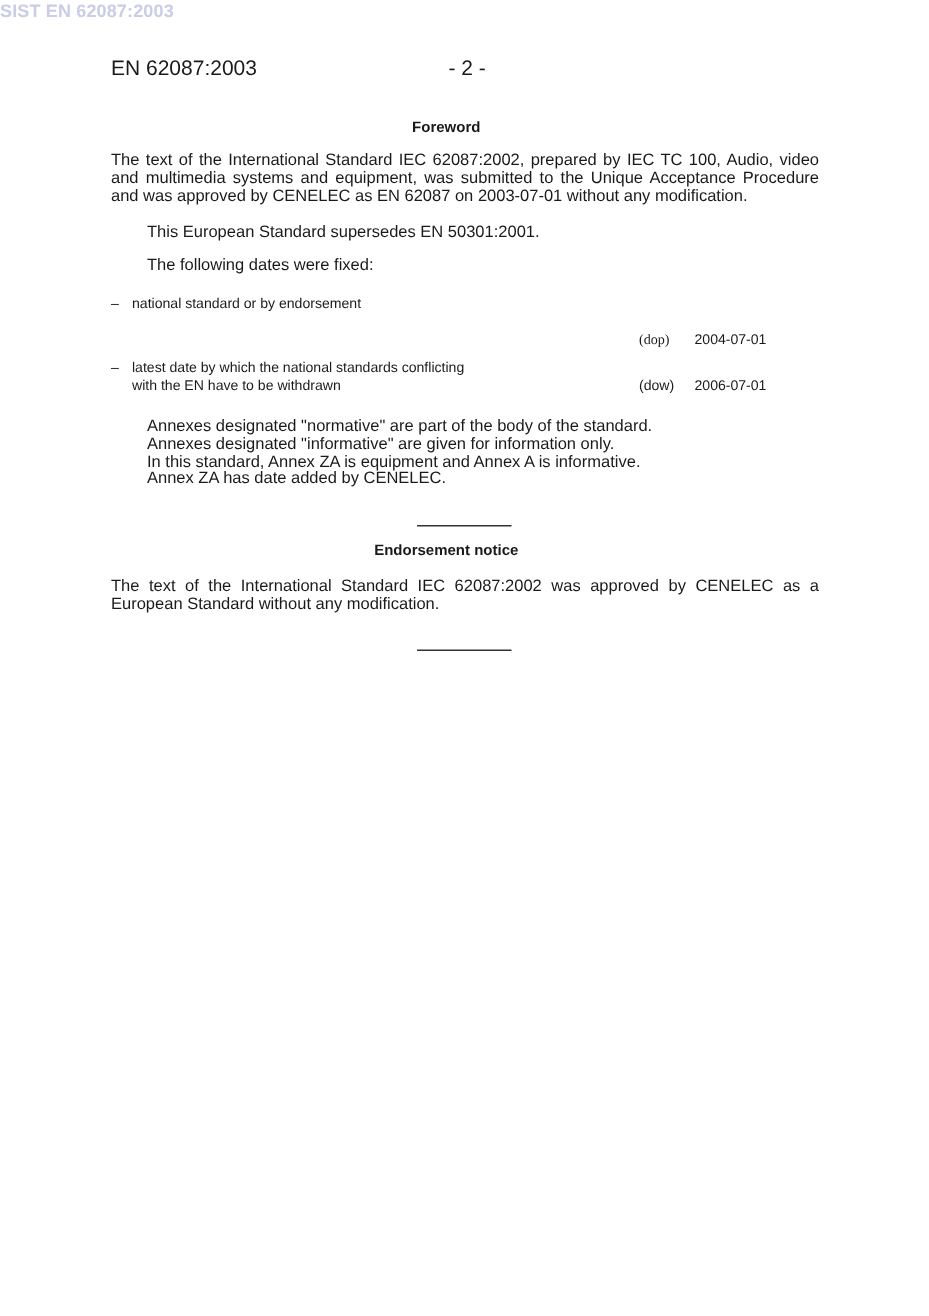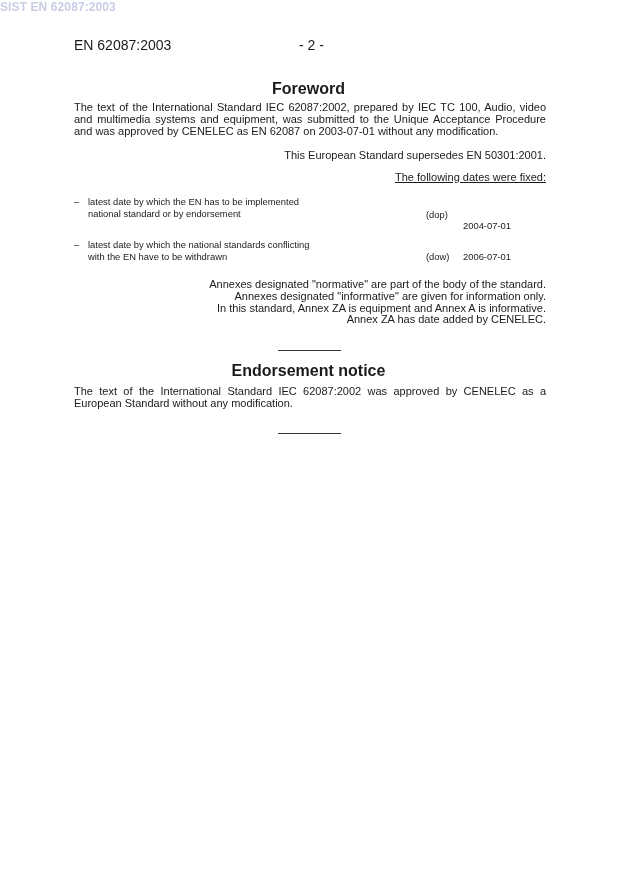--- a/index.html
+++ b/index.html
@@ -2,51 +2,50 @@
 <html><head>
 <meta charset="utf-8">
 <style>
   html, body { margin: 0; padding: 0; background: #ffffff; }
   body { width: 619px; height: 877px; position: relative; overflow: hidden;
          font-family: "Liberation Sans", sans-serif; color: #1a1a1a; }
   .abs { position: absolute; }
   .watermark { top: 0px; left: 0; width: 538px; text-align: left; font-size: 12px;
                font-weight: bold; color: #c9cde6; letter-spacing: 0.1px; }
   .hdr { top: 37px; font-size: 14px; }
-  .title { left: 11px; width: 595px; text-align: center; font-size: 16px; font-weight: bold; }
+  .title { left: 0; width: 595px; text-align: center; font-size: 10px; font-weight: bold; }
   .para { left: 74px; width: 472px; font-size: 11px; line-height: 11.8px; text-align: justify; }
-  .para.left { text-align: right; }
+  .para.left { text-align: left; margin-left: 24px; }
   .row { left: 74px; width: 472px; font-size: 9.4px; line-height: 11.8px; }
   .dash { position: absolute; left: 0; top: 0; }
   .rtext { position: absolute; left: 14px; top: 0; width: 340px; }
   .code { position: absolute; left: 352px; }
   .date { position: absolute; left: 389px; }
   .rule { left: 278px; width: 63px; height: 0; border-top: 1px solid #333; }
 </style>
 </head>
 <body>
 
 <div class="abs watermark">SIST EN 62087:2003</div>
 
 <div class="abs hdr" style="left:74px;">EN 62087:2003</div>
 <div class="abs hdr" style="left:299px;">- 2 -</div>
 
 <div class="abs title" style="top:80px;">Foreword</div>
 
 <div class="abs para" style="top:102px;">The text of the International Standard IEC 62087:2002, prepared by IEC TC 100, Audio, video and multimedia systems and equipment, was submitted to the Unique Acceptance Procedure and was approved by CENELEC as EN 62087 on 2003-07-01 without any modification.</div>
 <div class="abs para left" style="top:150px;">This European Standard supersedes EN 50301:2001.</div>
-<div class="abs para left" style="top:172px;text-decoration:underline;">The following dates were fixed:</div>
+<div class="abs para left" style="top:172px;">The following dates were fixed:</div>
 
 <div class="abs row" style="top:196px; height:36px;">
   <span class="dash">–</span>
   <div class="rtext">
-    <div>latest date by which the EN has to be implemented</div>
     <div>national standard or by endorsement</div>
   </div>
-  <span class="code" style="top:13px;">(dop)</span>
+  <span class="code" style="top:26px;font-family:Liberation Serif, serif;">(dop)</span>
   <span class="date" style="top:23.6px;">2004-07-01</span>
 </div>
 
 <div class="abs row" style="top:239px; height:24px;">
   <span class="dash">–</span>
   <div class="rtext">
     <div>latest date by which the national standards conflicting</div>
     <div>with the EN have to be withdrawn</div>
   </div>
   <span class="code" style="top:11.8px;">(dow)</span>

